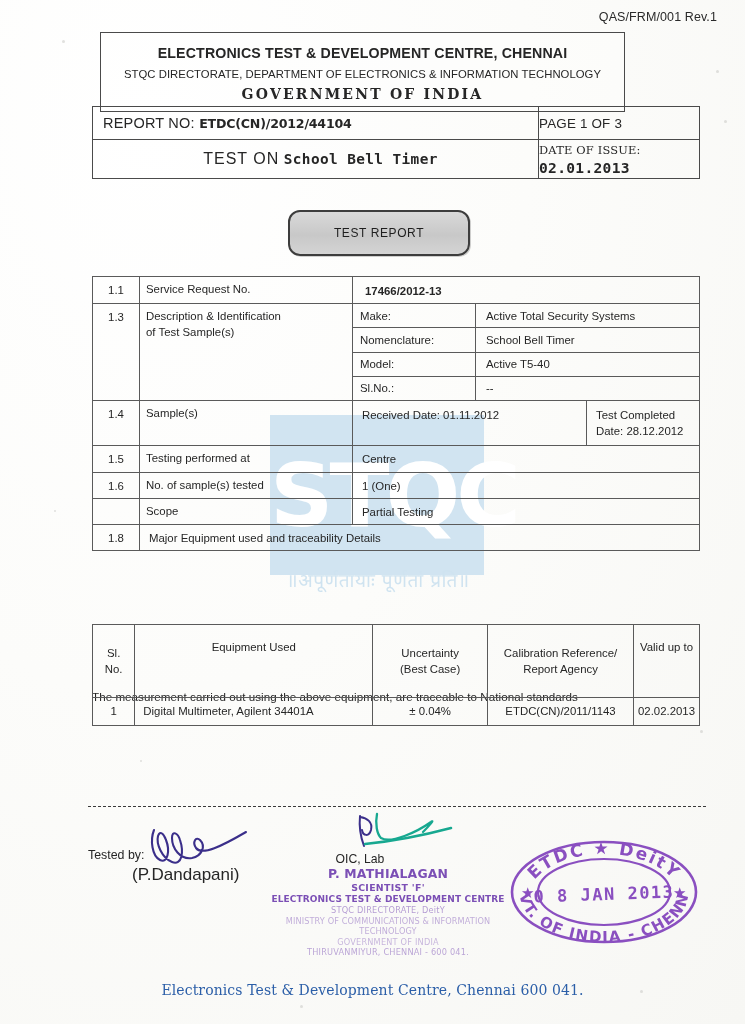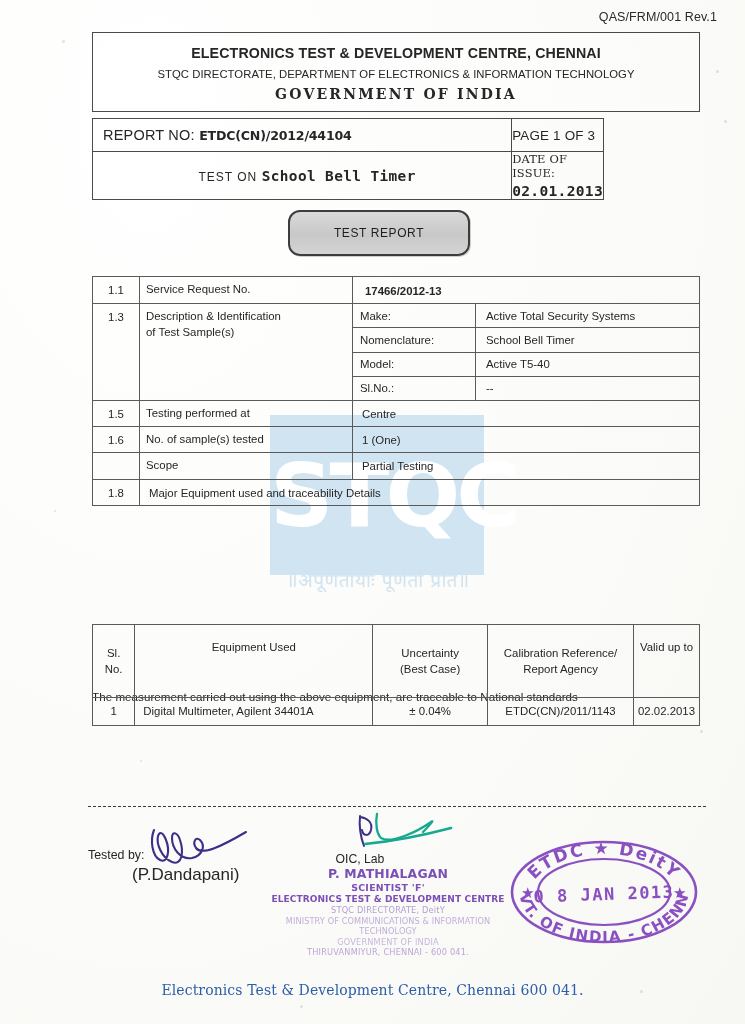--- a/index.html
+++ b/index.html
@@ -30,22 +30,22 @@
     position: absolute;
     top: 10px; right: 28px;
     font-size: 12.5px;
     letter-spacing: .1px;
     color: #2a2a2a;
   }
 
   
   .header-box {
     position: absolute;
-    left: 92px; top: 32px;
-    width: 608px;
+    left: 100px; top: 32px;
+    width: 525px;
     border: 1.6px solid #4a4a4a;
     background: rgba(255,255,255,.25);
     box-sizing: border-box;
   }
   .hdr-title {
     text-align:center;
     font-weight: bold;
     font-size: 14.2px;
     letter-spacing: .15px;
     padding: 12px 6px 0 6px;
@@ -61,22 +61,22 @@
     font-family: "DejaVu Serif", serif;
     font-weight: bold;
     font-size: 14px;
     letter-spacing: 2.2px;
     padding: 6px 6px 9px 6px;
   }
 
   
   .rn-table {
     position: absolute;
-    left: 92px; top: 118px;
-    width: 512px;
+    left: 92px; top: 106px;
+    width: 608px;
     border-collapse: collapse;
     box-sizing: border-box;
   }
   .rn-table td {
     border: 1.5px solid #4a4a4a;
     padding: 0;
     vertical-align: middle;
   }
   .rn-left { width: 435px; height: 32px; padding-left: 10px !important; }
   .rn-right{ }
@@ -84,21 +84,21 @@
   .rn-label { font-size: 14.5px; letter-spacing:.2px; }
   .rn-value {
     font-family: "DejaVu Sans", sans-serif;
     font-weight: bold;
     font-size: 12.6px;
     letter-spacing: -.2px;
   }
   .page-of { font-size: 13.4px; letter-spacing:.2px; }
 
   .test-on-cell { height: 38px; text-align:center; }
-  .test-on-lbl { font-size: 12px; letter-spacing: 1px; }
+  .test-on-lbl { font-size: 16px; letter-spacing: 1px; }
   .test-on-val {
     font-family: "DejaVu Sans Mono", monospace;
     font-weight: bold;
     font-size: 14.4px;
     letter-spacing: .4px;
   }
   .doi-lbl {
     font-family: "DejaVu Serif", serif;
     font-size: 11.4px;
     letter-spacing:.2px;
@@ -383,20 +383,34 @@
           </tr>
           <tr>
             <td class="k">Sl.No.:</td>
             <td class="val-pad">--</td>
           </tr>
         </tbody>
             </table>
       </td>
     </tr>
 
+    <tr>
+      <td class="c-no">1.4</td>
+      <td class="c-lbl">Sample(s)</td>
+      <td colspan="2" class="two-col">
+        <table>
+              <tbody>
+                <tr>
+          <td style="width:215px;">Received Date: 01.11.2012</td>
+          <td class="sep">Test Completed Date: 28.12.2012</td>
+        </tr>
+              </tbody>
+            </table>
+      </td>
+    </tr>
 
     <tr>
       <td class="c-no">1.5</td>
       <td class="c-lbl">Testing performed at</td>
       <td colspan="2" style="padding-left:9px !important;padding-top:5px !important;">Centre</td>
     </tr>
 
     <tr>
       <td class="c-no">1.6</td>
       <td class="c-lbl">No. of sample(s) tested</td>

